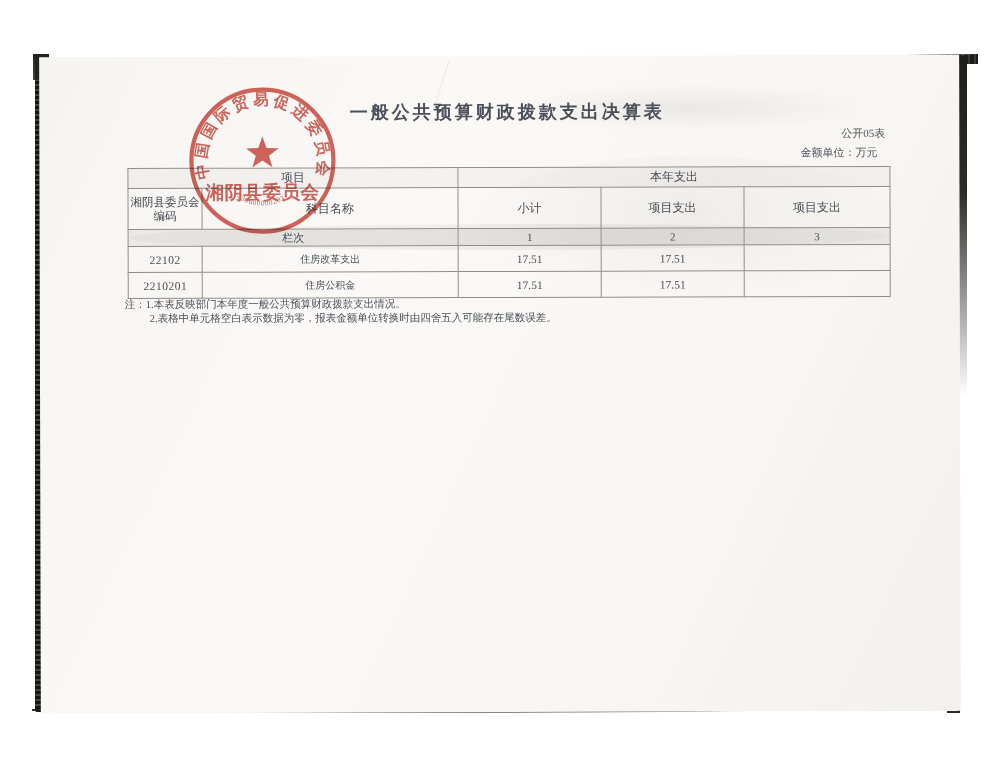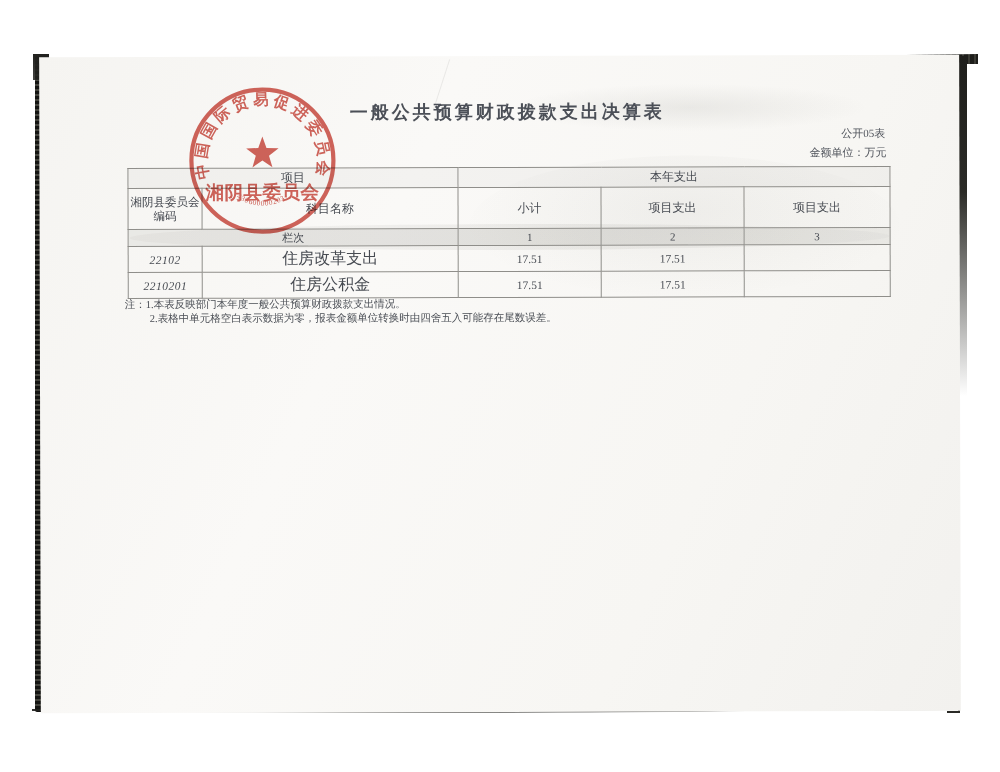--- a/index.html
+++ b/index.html
@@ -71,41 +71,41 @@
   }
   .form-code{
     position:absolute;left:86px;top:71px;width:760px;
     text-align:right;font-size:11px;color:#4e525a;
   }
   .meta-row{
     position:absolute;left:85px;top:90px;width:762px;height:16px;
     font-size:11px;color:#4e525a;
   }
   .meta-dept{position:absolute;left:2px;top:0;}
-  .meta-unit{position:absolute;right:0;top:0;}
+  .meta-unit{position:absolute;right:9px;top:0;}
 
   
   table.budget{
     position:absolute;left:88px;top:111px;width:762px;
     border-collapse:collapse;table-layout:fixed;
     font-size:12px;color:#474b52;
   }
   table.budget td{
     border:1px solid #8f8e8a;
     text-align:center;vertical-align:middle;
     padding:0;overflow:hidden;white-space:nowrap;
   }
   tr.r-group td{height:19px;font-size:12px;background:rgba(120,118,110,.05);}
   tr.r-head td{height:40px;}
   td.code-head{font-size:11.5px;line-height:1.25;}
   tr.r-lanci td{height:16px;font-size:11px;background:rgba(122,120,112,.10);}
   tr.r-data td{height:25px;}
-  td.cell-name{text-align:left;padding-left:6px;font-size:16px;}
+  td.cell-name{text-align:left;padding-left:6px;font-size:10px;}
   td.cell-num{text-align:right;padding-right:5px;font-size:11.5px;font-family:"Liberation Serif","DejaVu Serif",serif;border-radius:6px;}
-  td.cell-code{font-size:11.5px;letter-spacing:.5px;font-style:italic;}
+  td.cell-code{font-size:11.5px;letter-spacing:.5px;}
 
   .notes{
     position:absolute;left:85px;top:241px;width:700px;
     font-size:10.5px;color:#4a4e55;line-height:1.35;
   }
   .note-2{margin-left:25px;}
 
   
   .seal{
     position:absolute;left:137px;top:18px;width:172px;height:172px;

